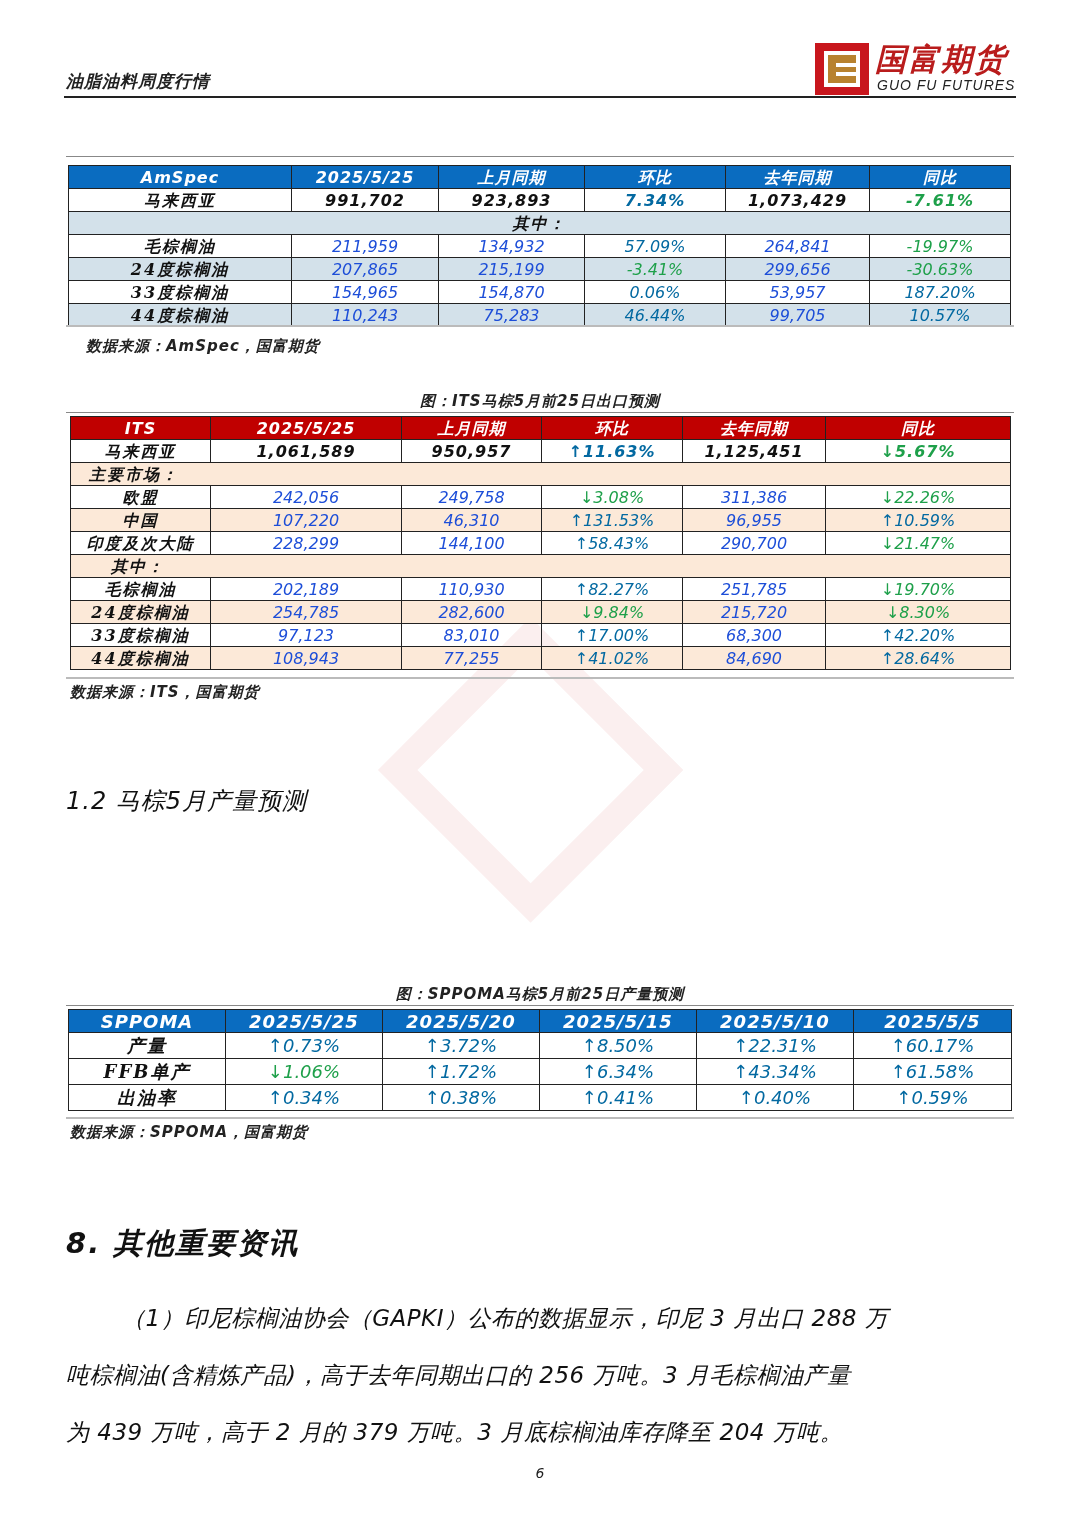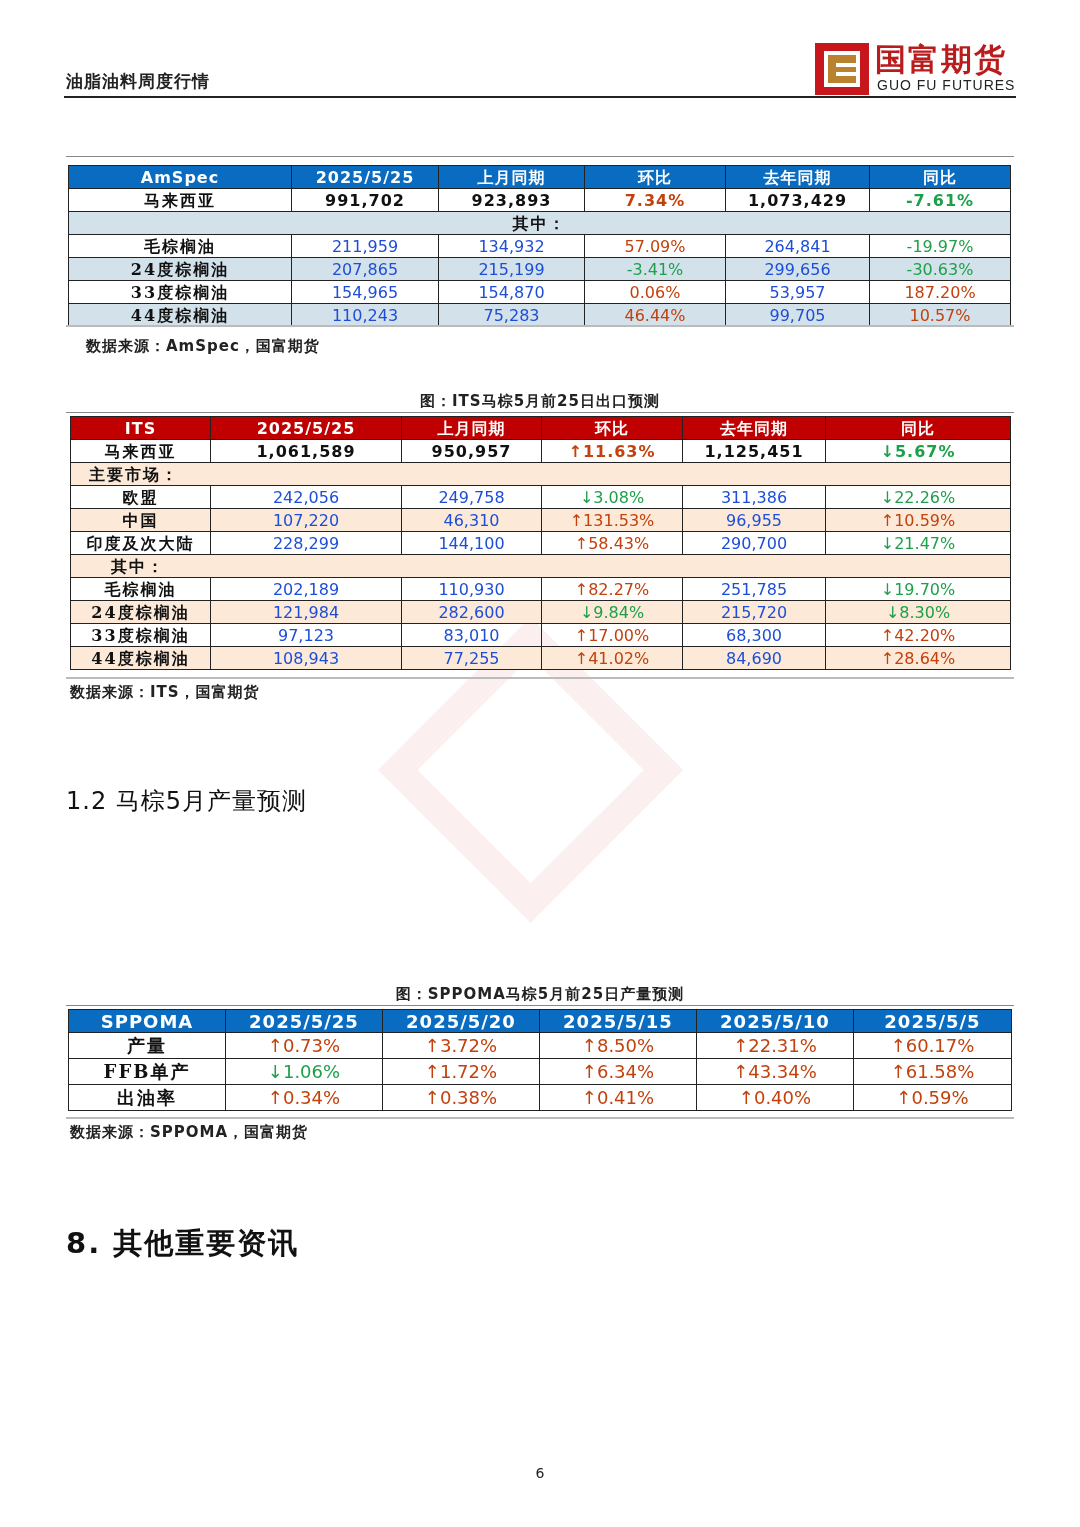--- a/index.html
+++ b/index.html
@@ -1,18 +1,18 @@
 <!DOCTYPE html>
 <html><head>
 <meta charset="utf-8">
 <style>
   html, body { margin: 0; padding: 0; background: #ffffff; }
   body { width: 1080px; height: 1527px; position: relative; overflow: hidden;
          font-family: "DejaVu Sans", "Liberation Sans", sans-serif; color: #111; }
-  .page { position: absolute; left: 0; top: 0; width: 992px; height: 1527px; }
+  .page { position: absolute; left: 0; top: 0; width: 992px; height: 1527px; font-style: italic; }
 
   
   .hdr-title { position: absolute; left: 66px; top: 70px; font-size: 17px; font-weight: bold; letter-spacing: 1px; color: #222; }
   .hdr-line { position: absolute; left: 64px; top: 96px; width: 952px; height: 2px; background: #222; }
   .logo { position: absolute; left: 815px; top: 41px; width: 205px; height: 54px; }
   .logo-mark { position: absolute; left: 0; top: 2px; width: 54px; height: 52px; background: #c8161d; }
   .logo-mark .in1 { position: absolute; left: 9px; top: 8px; width: 36px; height: 36px; background: #fff; }
   .logo-mark .in2 { position: absolute; left: 13px; top: 12px; width: 28px; height: 28px; background: #b8822f; }
   .logo-mark .bar1 { position: absolute; left: 21px; top: 20px; width: 20px; height: 4px; background: #fff; }
   .logo-mark .bar2 { position: absolute; left: 21px; top: 29px; width: 20px; height: 4px; background: #fff; }
@@ -27,21 +27,21 @@
   table.t { position: absolute; border-collapse: collapse; table-layout: fixed; font-size: 16px; }
   table.t td { border: 1.5px solid #222; text-align: center; padding: 0; height: 22px; line-height: 21px; white-space: nowrap; overflow: hidden; }
   table.t tr.head td { color: #fff; font-weight: bold; letter-spacing: 1px; }
   .blue tr.head td { background: #0a6cc0; }
   .red tr.head td { background: #c00000; }
   table.t td.lbl { font-weight: bold; font-family: "DejaVu Serif", serif; letter-spacing: 2px; }
   table.t td.bold { font-weight: bold; letter-spacing: 1px; }
   .blue tr.alt td { background: #d3e1ea; }
   .red tr.alt td { background: #fce9d8; }
   table.t tr.sect td { text-align: left; font-weight: bold; font-family: "DejaVu Serif", serif; letter-spacing: 2px; }
-  .up { color: #c2410c; }
+  .up { color: #0369a1; }
   .dn { color: #1ea04a; }
   .num { color: #1d4ed8; }
   .shadow-line { position: absolute; height: 2px; background: #bbb; }
 
   
   .h2 { position: absolute; left: 66px; top: 785px; font-size: 24px; color: #111; letter-spacing: 1px; }
   .para { position: absolute; left: 66px; width: 950px; font-size: 23px; line-height: 57px; color: #111; letter-spacing: 0.5px; }
   .para .indent { display: inline-block; width: 56px; }
   .h1 { position: absolute; left: 66px; top: 1224px; font-size: 29px; font-weight: bold; color: #111; letter-spacing: 2px; }
   .pgno { position: absolute; left: 0; width: 1080px; top: 1465px; text-align: center; font-size: 14px; color: #222; }
@@ -201,21 +201,21 @@
     <tr>
       <td class="lbl">毛棕榈油</td>
       <td class="num">202,189</td>
       <td class="num">110,930</td>
       <td class="up">↑82.27%</td>
       <td class="num">251,785</td>
       <td class="dn">↓19.70%</td>
     </tr>
     <tr class="alt">
       <td class="lbl">24度棕榈油</td>
-      <td class="num">121,984</td>
+      <td class="num">254,785</td>
       <td class="num">282,600</td>
       <td class="dn">↓9.84%</td>
       <td class="num">215,720</td>
       <td class="dn">↓8.30%</td>
     </tr>
     <tr>
       <td class="lbl">33度棕榈油</td>
       <td class="num">97,123</td>
       <td class="num">83,010</td>
       <td class="up">↑17.00%</td>
@@ -280,15 +280,20 @@
       <td class="up">↑0.41%</td>
       <td class="up">↑0.40%</td>
       <td class="up">↑0.59%</td>
     </tr>
   </tbody>
     </table>
   <div class="shadow-line" style="left:66px; top:1117px; width:948px;"></div>
   <div class="src" style="top:1123px;">数据来源：SPPOMA，国富期货</div>
 
   <div class="h1">8.  其他重要资讯</div>
+  <div class="para" style="top:1290px;">
+    <div><span class="indent"></span><span>（1）印尼棕榈油协会（GAPKI）公布的数据显示，印尼 3 月出口 288 万</span></div>
+    <div>吨棕榈油(含精炼产品)，高于去年同期出口的 256 万吨。3 月毛棕榈油产量</div>
+    <div>为 439 万吨，高于 2 月的 379 万吨。3 月底棕榈油库存降至 204 万吨。</div>
+  </div>
 
   <div class="pgno">6</div>
 </div>
 
 </body></html>

